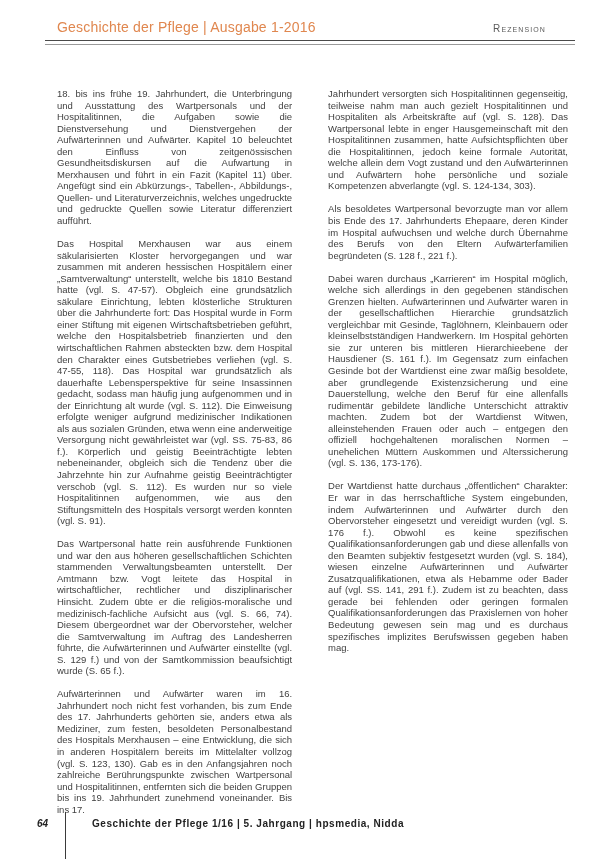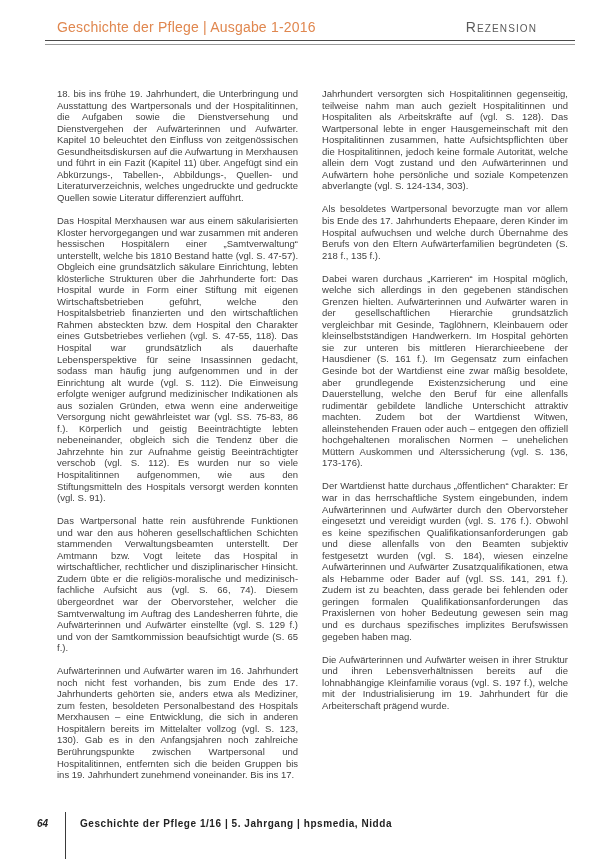--- a/index.html
+++ b/index.html
@@ -17,24 +17,24 @@
     position: absolute; top: 19px; left: 57px; right: 37px;
     display: flex; justify-content: space-between; align-items: baseline;
   }
   .journal-line {
     color: #E0874F;
     font-size: 14px;
     letter-spacing: 0.2px;
   }
   .section-label {
     color: #5a5a5a;
-    font-size: 14px;
+    font-size: 10px;
     font-variant: small-caps;
     letter-spacing: 1.1px;
-    margin-right: 38px;
+    margin-right: 29px;
   }
   .header-rule {
     position: absolute; top: 40px; left: 45px; right: 37px;
     height: 3px;
     border-top: 1.6px solid #4a4a4a;
     border-bottom: 1px solid #9a9a9a;
   }
 
   
   .columns {
@@ -43,35 +43,35 @@
   }
   .col {
     font-size: 9.5px;
     line-height: 11.55px;
     color: #3f3f3f;
     text-align: justify;
     hyphens: auto;
     -webkit-hyphens: auto;
   }
   .col-left  { width: 245px; }
-  .col-right { width: 250px; }
+  .col-right { width: 250px; margin-left: 12px; }
   .col p { margin: 0 0 11.5px 0; }
 
   
   .footer { position: absolute; left: 0; top: 812px; right: 0; height: 47px; }
   .footer-pagenum {
     position: absolute; left: 37px; top: 6px;
     font-size: 10px; font-weight: bold; color: #222; font-style: italic;
   }
   .footer-bar {
     position: absolute; left: 65px; top: 0; width: 1.2px; height: 47px;
     background: #3a3a3a;
   }
   .footer-text {
-    position: absolute; left: 80px; top: 6px;
+    position: absolute; left: 92px; top: 6px;
     font-size: 10px; font-weight: bold; letter-spacing: 0.55px; color: #222;
     white-space: nowrap;
   }
 </style>
 </head>
 <body>
 
 <div class="page">
 
   <div class="header-row">
@@ -82,24 +82,23 @@
 
   <div class="columns">
     <div class="col col-left">
         <p lang="de">18. bis ins frühe 19. Jahrhundert, die Unterbringung und Ausstattung des Wartpersonals und der Hospitalitinnen, die Aufgaben sowie die Dienstversehung und Dienstvergehen der Aufwärterinnen und Aufwärter. Kapitel 10 beleuchtet den Einfluss von zeitgenössischen Gesundheitsdiskursen auf die Aufwartung in Merxhausen und führt in ein Fazit (Kapitel 11) über. Angefügt sind ein Abkürzungs-, Tabellen-, Abbildungs-, Quellen- und Literaturverzeichnis, welches ungedruckte und gedruckte Quellen sowie Literatur differenziert aufführt.</p>
         <p lang="de">Das Hospital Merxhausen war aus einem säkularisierten Kloster hervorgegangen und war zusammen mit anderen hessischen Hospitälern einer „Samtverwaltung“ unterstellt, welche bis 1810 Bestand hatte (vgl. S. 47-57). Obgleich eine grundsätzlich säkulare Einrichtung, lebten klösterliche Strukturen über die Jahrhunderte fort: Das Hospital wurde in Form einer Stiftung mit eigenen Wirtschaftsbetrieben geführt, welche den Hospitalsbetrieb finanzierten und den wirtschaftlichen Rahmen absteckten bzw. dem Hospital den Charakter eines Gutsbetriebes verliehen (vgl. S. 47-55, 118). Das Hospital war grundsätzlich als dauerhafte Lebensperspektive für seine Insassinnen gedacht, sodass man häufig jung aufgenommen und in der Einrichtung alt wurde (vgl. S. 112). Die Einweisung erfolgte weniger aufgrund medizinischer Indikationen als aus sozialen Gründen, etwa wenn eine anderweitige Versorgung nicht gewährleistet war (vgl. SS. 75-83, 86 f.). Körperlich und geistig Beeinträchtigte lebten nebeneinander, obgleich sich die Tendenz über die Jahrzehnte hin zur Aufnahme geistig Beeinträchtigter verschob (vgl. S. 112). Es wurden nur so viele Hospitalitinnen aufgenommen, wie aus den Stiftungsmitteln des Hospitals versorgt werden konnten (vgl. S. 91).</p>
         <p lang="de">Das Wartpersonal hatte rein ausführende Funktionen und war den aus höheren gesellschaftlichen Schichten stammenden Verwaltungsbeamten unterstellt. Der Amtmann bzw. Vogt leitete das Hospital in wirtschaftlicher, rechtlicher und disziplinarischer Hinsicht. Zudem übte er die religiös-moralische und medizinisch-fachliche Aufsicht aus (vgl. S. 66, 74). Diesem übergeordnet war der Obervorsteher, welcher die Samtverwaltung im Auftrag des Landesherren führte, die Aufwärterinnen und Aufwärter einstellte (vgl. S. 129 f.) und von der Samtkommission beaufsichtigt wurde (S. 65 f.).</p>
         <p lang="de">Aufwärterinnen und Aufwärter waren im 16. Jahrhundert noch nicht fest vorhanden, bis zum Ende des 17. Jahrhunderts gehörten sie, anders etwa als Mediziner, zum festen, besoldeten Personalbestand des Hospitals Merxhausen – eine Entwicklung, die sich in anderen Hospitälern bereits im Mittelalter vollzog (vgl. S. 123, 130). Gab es in den Anfangsjahren noch zahlreiche Berührungspunkte zwischen Wartpersonal und Hospitalitinnen, entfernten sich die beiden Gruppen bis ins 19. Jahrhundert zunehmend voneinander. Bis ins 17.</p>
       </div>
     <div class="col col-right">
         <p lang="de">Jahrhundert versorgten sich Hospitalitinnen gegenseitig, teilweise nahm man auch gezielt Hospitalitinnen und Hospitaliten als Arbeitskräfte auf (vgl. S. 128). Das Wartpersonal lebte in enger Hausgemeinschaft mit den Hospitalitinnen zusammen, hatte Aufsichtspflichten über die Hospitalitinnen, jedoch keine formale Autorität, welche allein dem Vogt zustand und den Aufwärterinnen und Aufwärtern hohe persönliche und soziale Kompetenzen abverlangte (vgl. S. 124-134, 303).</p>
-        <p lang="de">Als besoldetes Wartpersonal bevorzugte man vor allem bis Ende des 17. Jahrhunderts Ehepaare, deren Kinder im Hospital aufwuchsen und welche durch Übernahme des Berufs von den Eltern Aufwärterfamilien begründeten (S. 218 f., 135 f.).</p>
+        <p lang="de">Als besoldetes Wartpersonal bevorzugte man vor allem bis Ende des 17. Jahrhunderts Ehepaare, deren Kinder im Hospital aufwuchsen und welche durch Übernahme des Berufs von den Eltern Aufwärterfamilien begründeten (S. 128 f., 221 f.).</p>
         <p lang="de">Dabei waren durchaus „Karrieren“ im Hospital möglich, welche sich allerdings in den gegebenen ständischen Grenzen hielten. Aufwärterinnen und Aufwärter waren in der gesellschaftlichen Hierarchie grundsätzlich vergleichbar mit Gesinde, Taglöhnern, Kleinbauern oder kleinselbstständigen Handwerkern. Im Hospital gehörten sie zur unteren bis mittleren Hierarchieebene der Hausdiener (S. 161 f.). Im Gegensatz zum einfachen Gesinde bot der Wartdienst eine zwar mäßig besoldete, aber grundlegende Existenzsicherung und eine Dauerstellung, welche den Beruf für eine allenfalls rudimentär gebildete ländliche Unterschicht attraktiv machten. Zudem bot der Wartdienst Witwen, alleinstehenden Frauen oder auch – entgegen den offiziell hochgehaltenen moralischen Normen – unehelichen Müttern Auskommen und Alterssicherung (vgl. S. 136, 173-176).</p>
         <p lang="de">Der Wartdienst hatte durchaus „öffentlichen“ Charakter: Er war in das herrschaftliche System eingebunden, indem Aufwärterinnen und Aufwärter durch den Obervorsteher eingesetzt und vereidigt wurden (vgl. S. 176 f.). Obwohl es keine spezifischen Qualifikationsanforderungen gab und diese allenfalls von den Beamten subjektiv festgesetzt wurden (vgl. S. 184), wiesen einzelne Aufwärterinnen und Aufwärter Zusatzqualifikationen, etwa als Hebamme oder Bader auf (vgl. SS. 141, 291 f.). Zudem ist zu beachten, dass gerade bei fehlenden oder geringen formalen Qualifikationsanforderungen das Praxislernen von hoher Bedeutung gewesen sein mag und es durchaus spezifisches implizites Berufswissen gegeben haben mag.</p>
-        <p lang="de">Die Aufwärterinnen und Aufwärter weisen in ihrer Struktur und ihren Lebensverhältnissen bereits auf die lohnabhängige Kleinfamilie voraus (vgl. S. 197 f.), welche mit der Industrialisierung im 19. Jahrhundert für die Arbeiterschaft prägend wurde.</p>
       </div>
   </div>
 
   <div class="footer">
     <span class="footer-pagenum">64</span>
     <span class="footer-bar"></span>
     <span class="footer-text">Geschichte der Pflege 1/16 | 5. Jahrgang | hpsmedia, Nidda</span>
   </div>
 
 </div>

